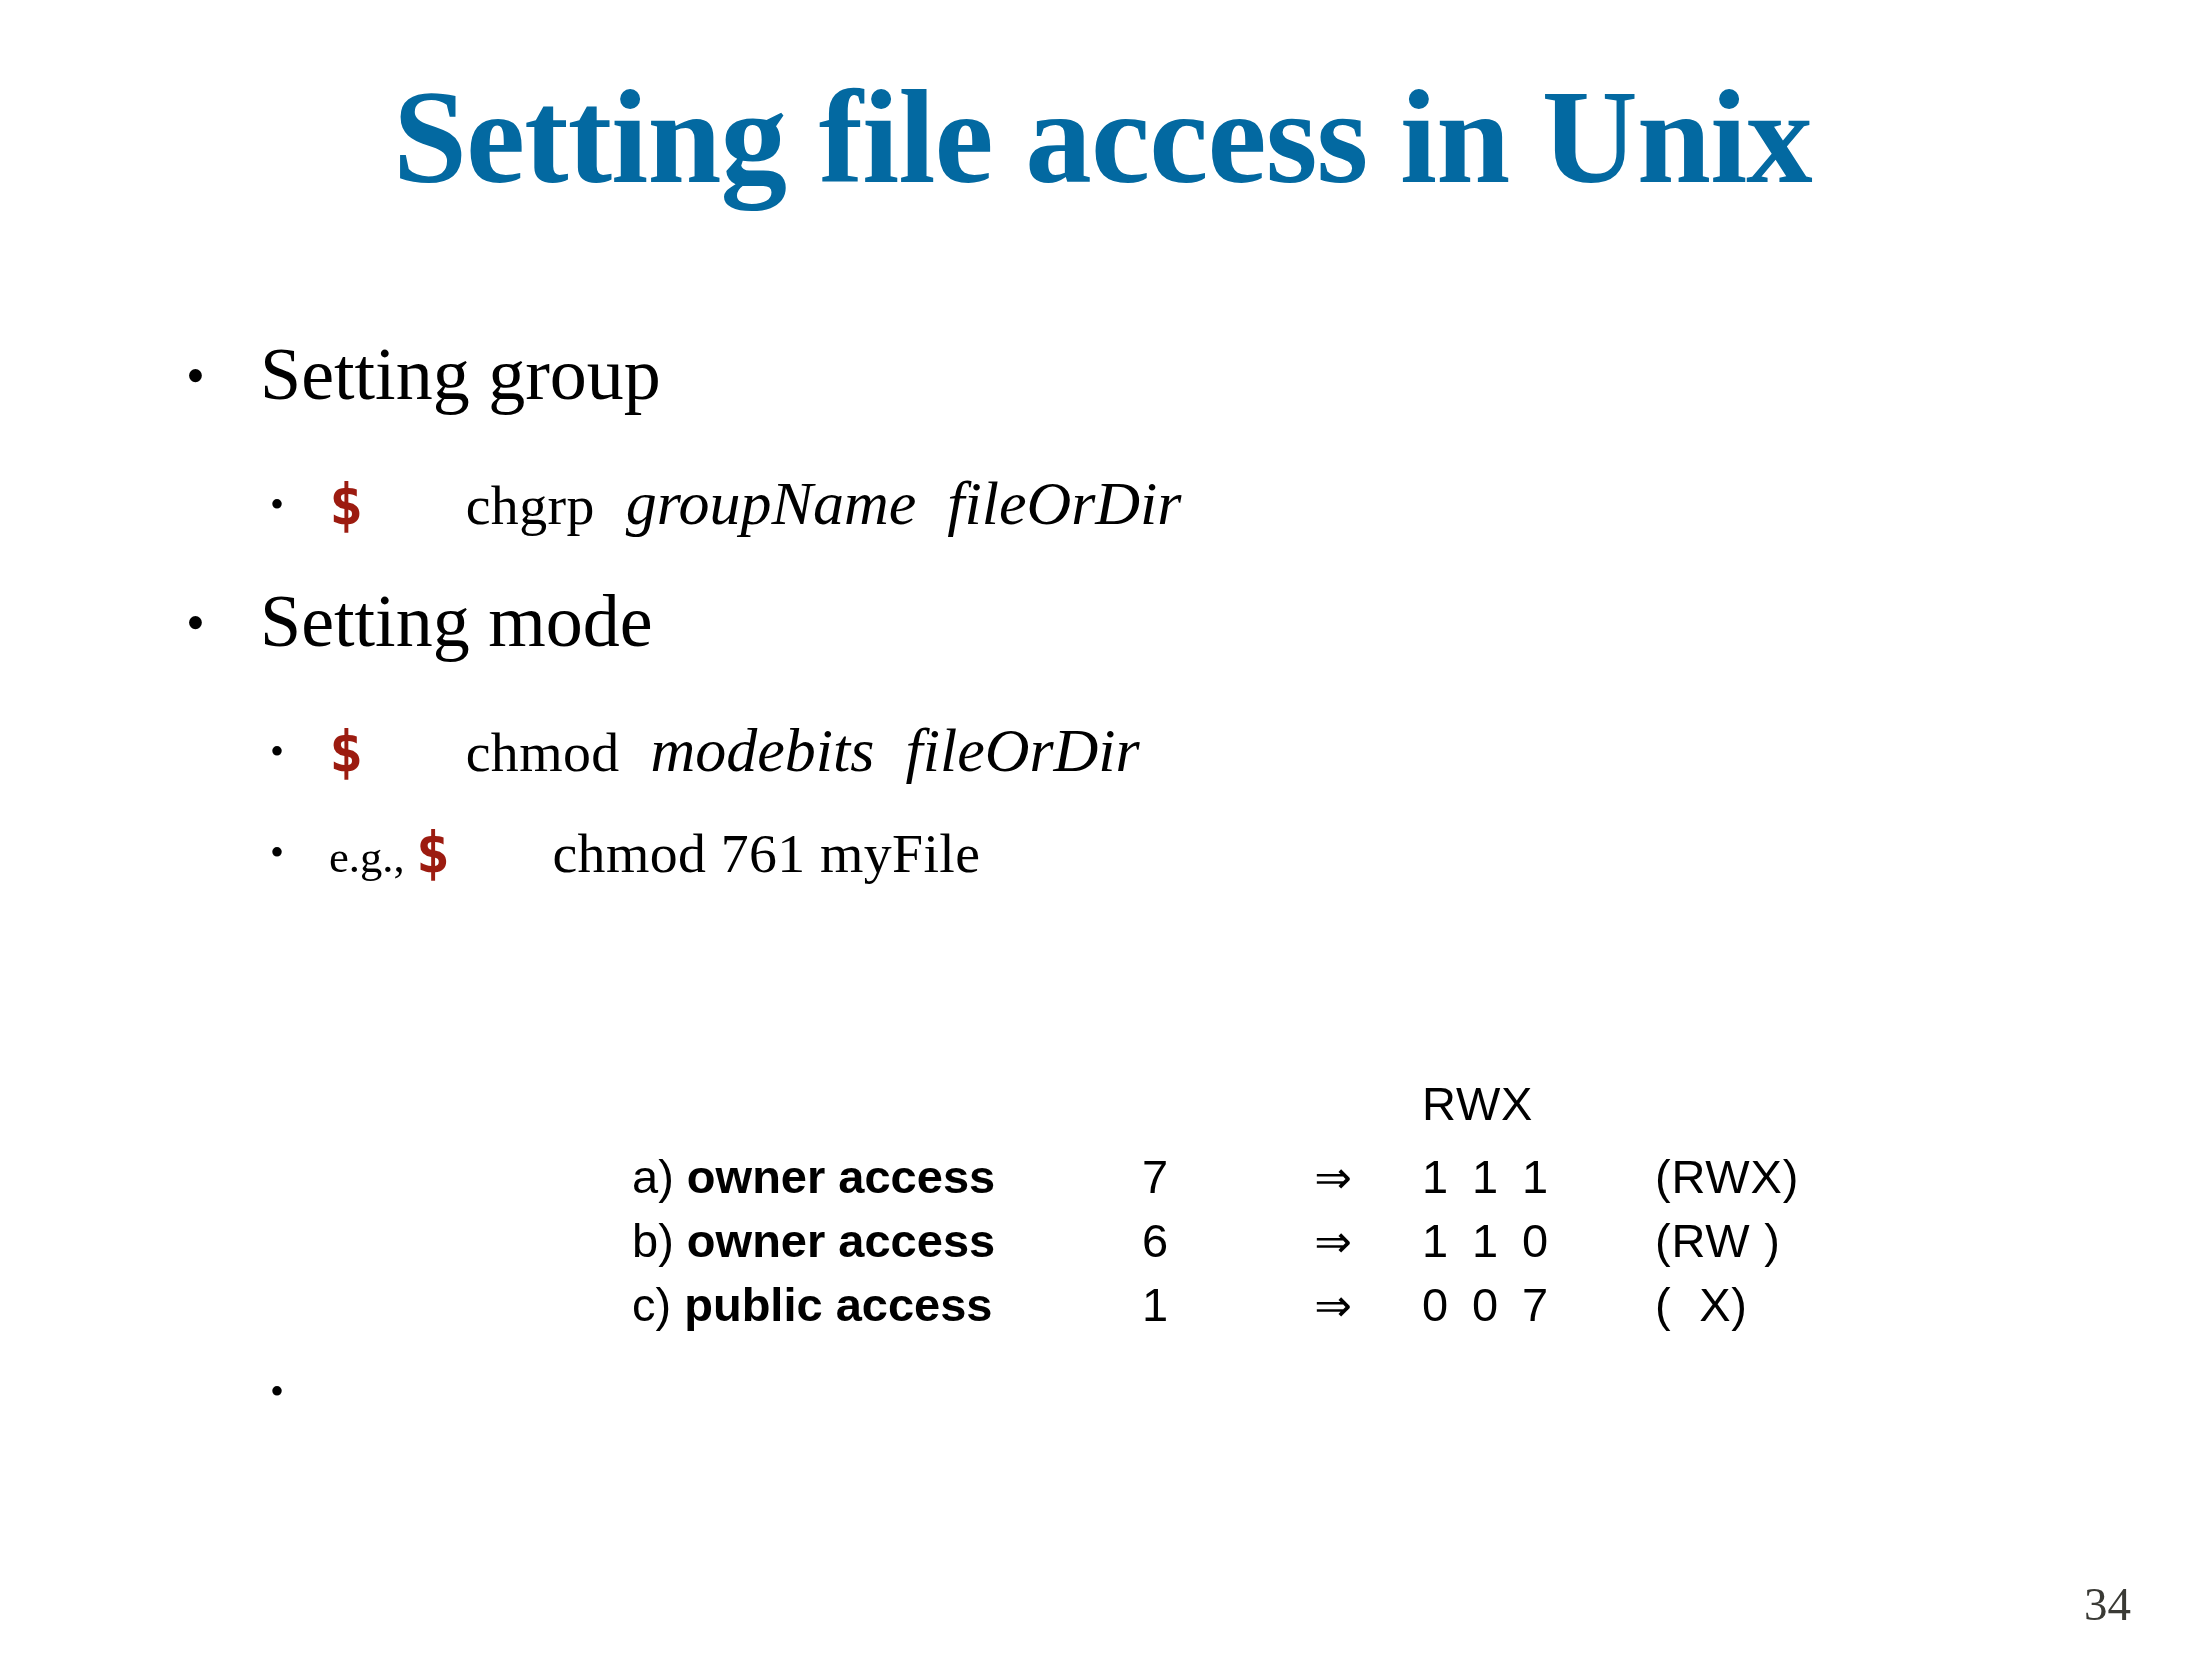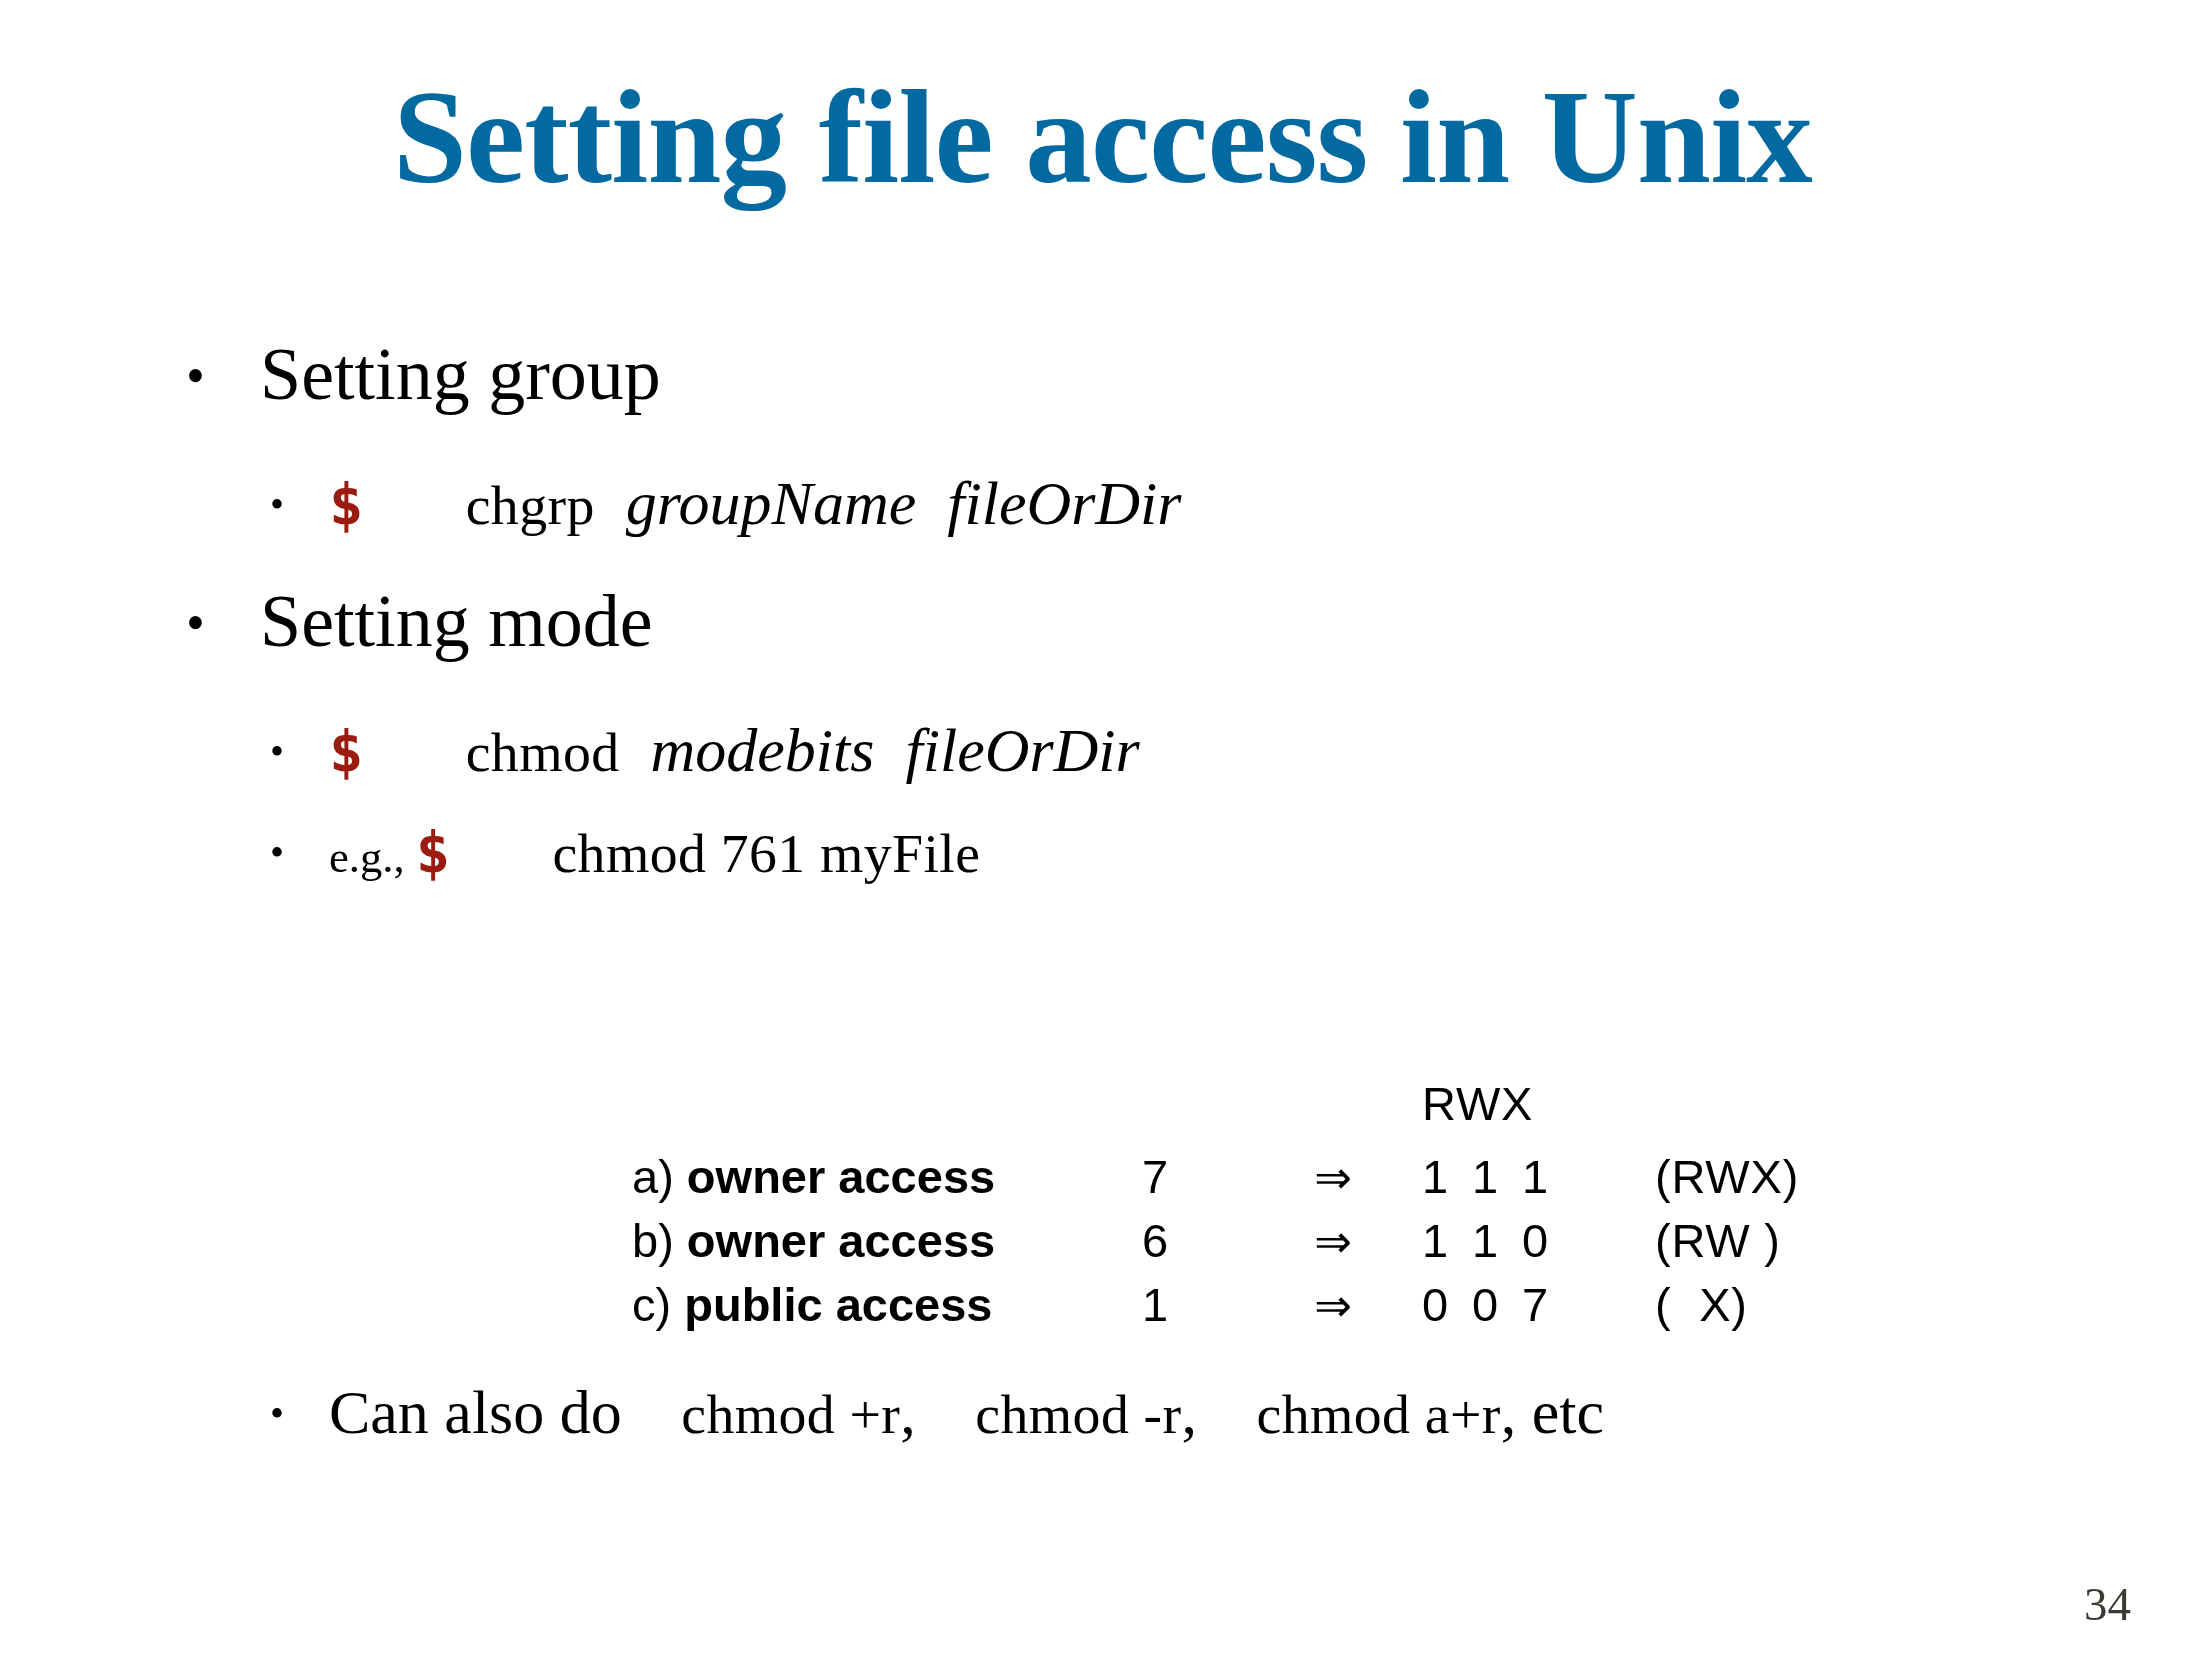--- a/index.html
+++ b/index.html
@@ -229,19 +229,18 @@
           <td class="col-arrow">⇒</td>
           <td class="col-bits">0 0 7</td>
           <td class="col-letters">(  X)</td>
         </tr>
       </tbody>
     </table>
   </div>
 
   <div class="bullet-row lvl2" style="position:absolute; left:0; top:1378px;">
     <span class="marker">•</span>
-    <span class="txt"><span>Can also do </span><span class="mono">chmod +r</span><span>, </span><span class="mono">chmod -r</span><span>, </span><span class="mono">chmod a+r</span><span>, etc</span></span>
   </div>
 
   <div class="page-num">34</div>
 
 </div>
 
 
 </body></html>

